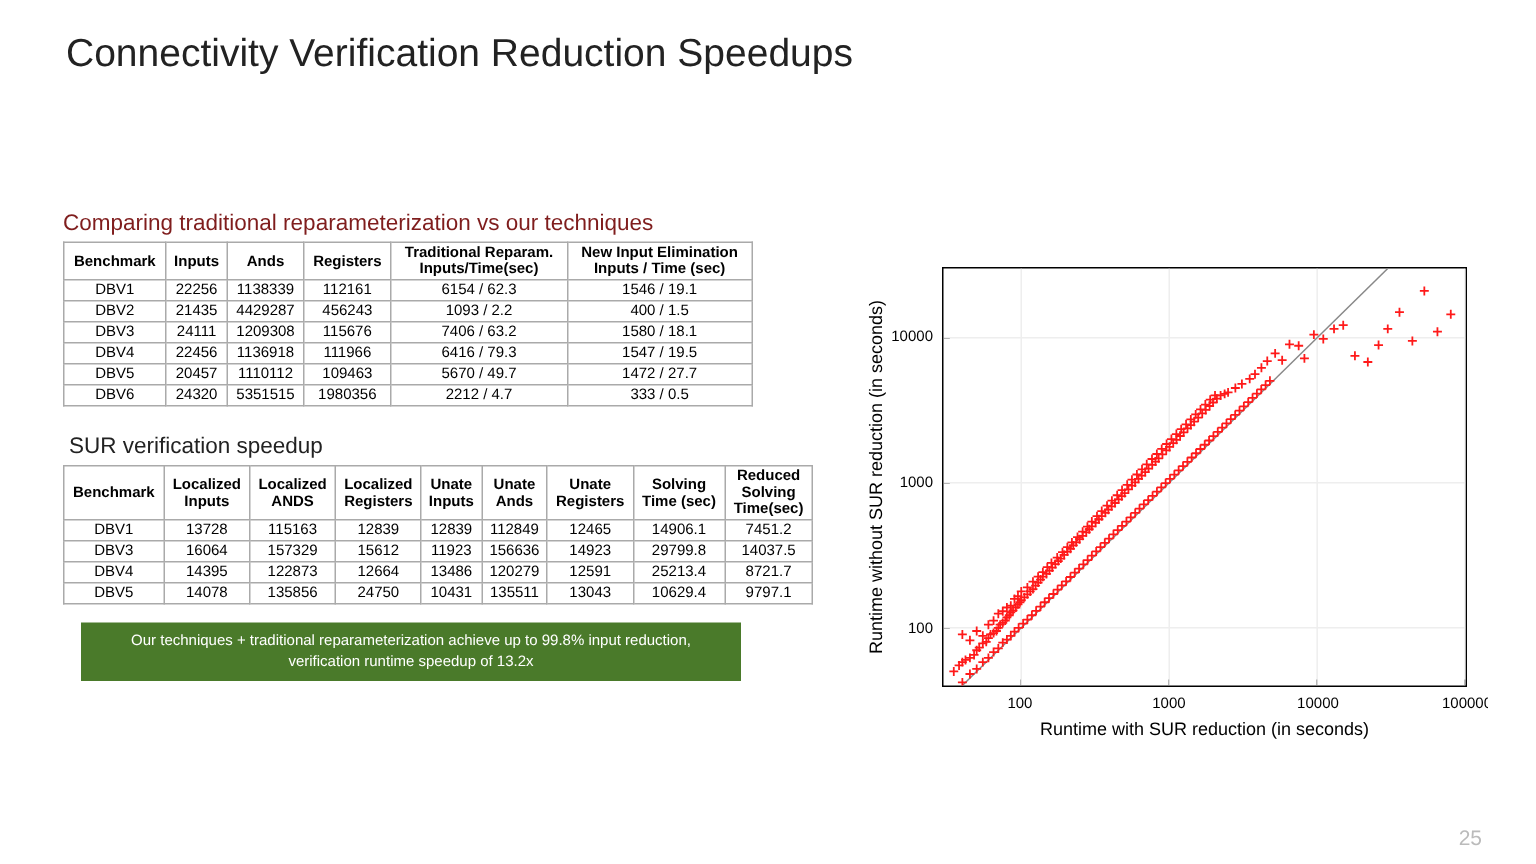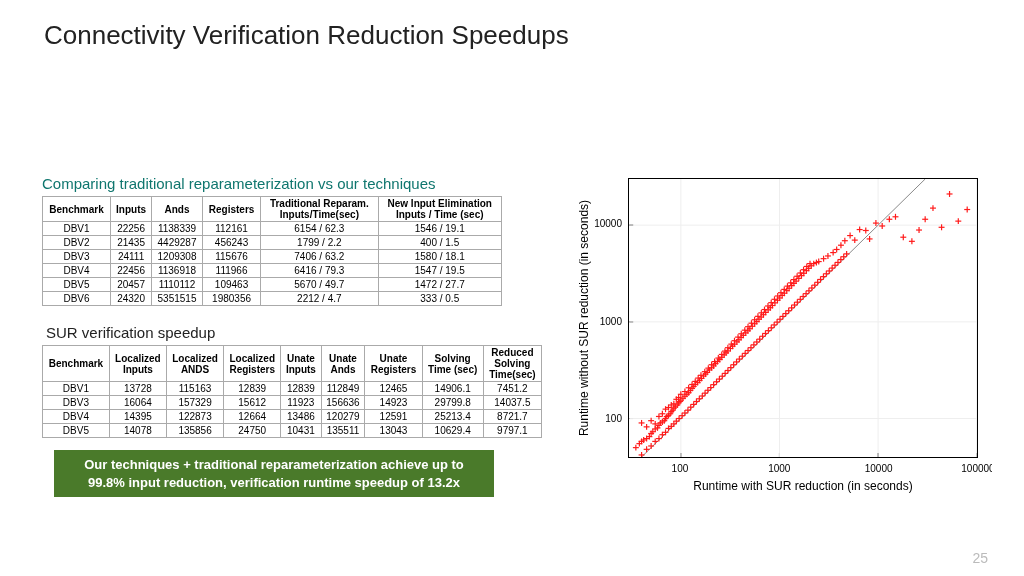--- a/index.html
+++ b/index.html
@@ -22,23 +22,22 @@
     text-align: right;
   }
   .left-col {
     position: absolute;
     left: 42px;
     top: 140px;
     width: 500px;
   }
   .sub1 {
     font-size: 15px;
-    color: #0f766e;
+    color: #7f1d1d;
     margin-bottom: 4px;
-    margin-top: 35px;
   }
   table {
     border-collapse: collapse;
     font-size: 10px;
     width: 100%;
     margin-bottom: 18px;
   }
   th, td {
     border: 1px solid #aaa;
     text-align: center;
@@ -56,25 +55,24 @@
   }
   .tbl2 { width: 500px; }
   .tbl2 th, .tbl2 td { font-size: 10px; }
   .callout {
     width: 440px;
     margin: 0 auto;
     background: #4a7a2a;
     color: #fff;
     text-align: center;
     padding: 6px 12px;
-    font-size: 13px;
+    font-size: 10px;
     line-height: 1.35;
     margin-left: 12px;
     margin-top: -6px;
-    font-weight: bold;
   }
   .page-num {
     position: absolute;
     right: 36px;
     bottom: 10px;
     color: #bbb;
     font-size: 14px;
   }
   
   .chart {
@@ -124,21 +122,21 @@
           <td>1138339</td>
           <td>112161</td>
           <td>6154 / 62.3</td>
           <td>1546 / 19.1</td>
         </tr>
         <tr>
           <td>DBV2</td>
           <td>21435</td>
           <td>4429287</td>
           <td>456243</td>
-          <td>1799 / 2.2</td>
+          <td>1093 / 2.2</td>
           <td>400 / 1.5</td>
         </tr>
         <tr>
           <td>DBV3</td>
           <td>24111</td>
           <td>1209308</td>
           <td>115676</td>
           <td>7406 / 63.2</td>
           <td>1580 / 18.1</td>
         </tr>

